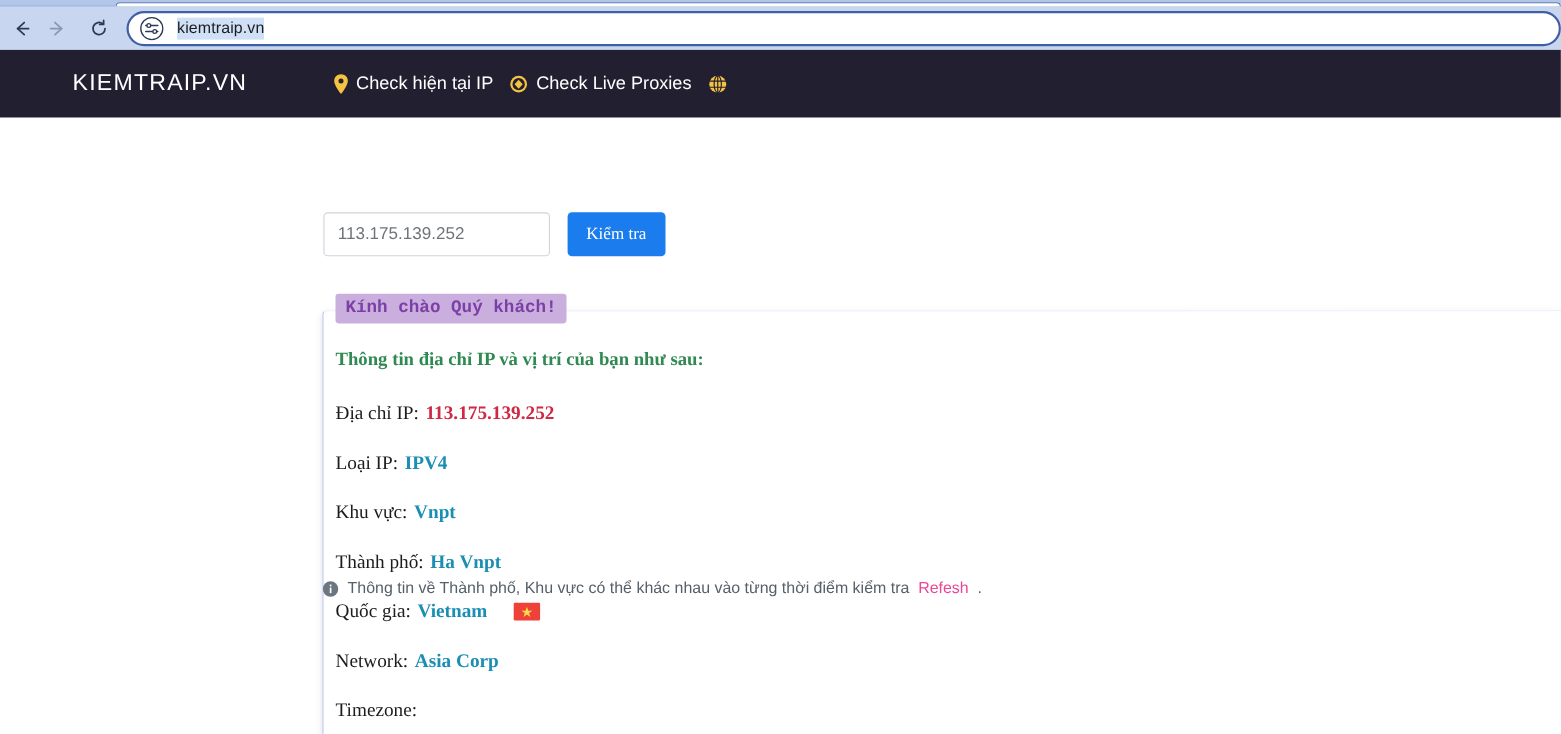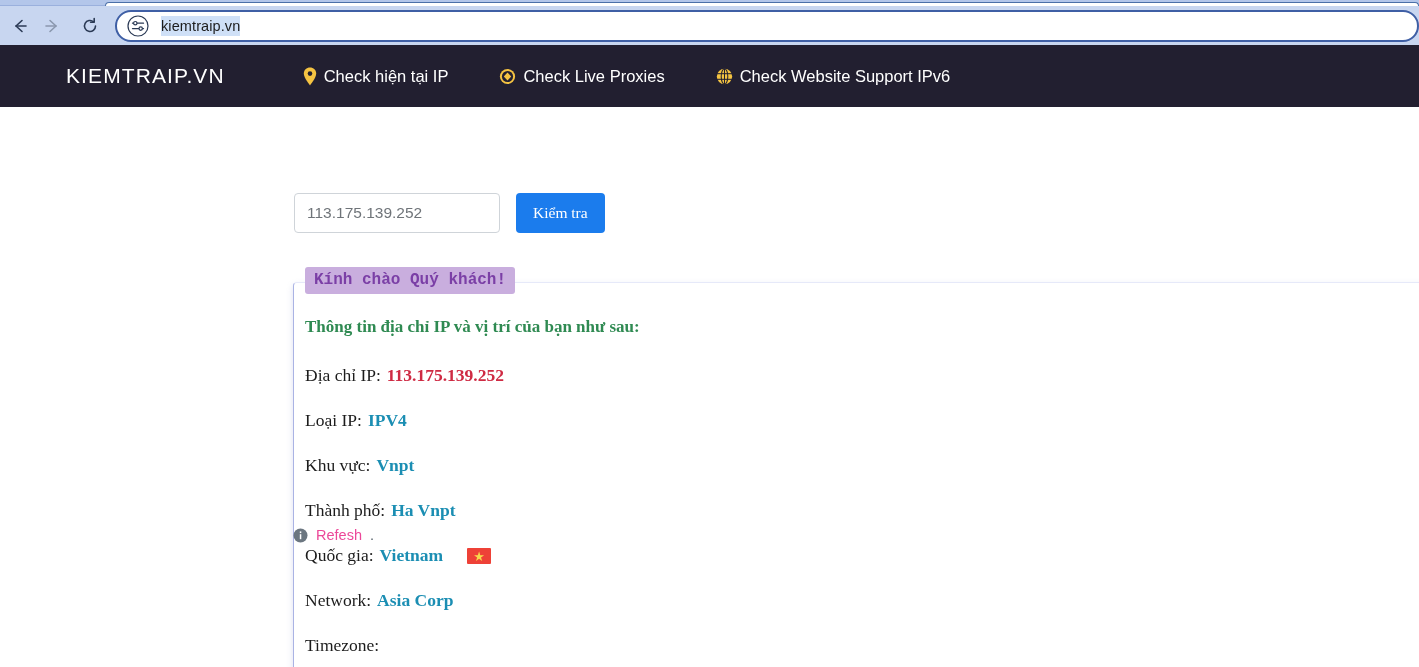--- a/index.html
+++ b/index.html
@@ -93,21 +93,21 @@
     color: #ffffff;
     font-size: 21px;
     font-weight: 300;
     letter-spacing: 1.1px;
     white-space: nowrap;
   }
   .nav-links {
     display: flex;
     align-items: center;
     margin-left: 78px;
-    gap: 51px;
+    gap: 15px;
   }
   .nav-link {
     display: flex;
     align-items: center;
     gap: 7px;
     color: #ffffff;
     font-size: 16.5px;
     white-space: nowrap;
     text-decoration: none;
   }
@@ -314,21 +314,20 @@
     <a class="nav-link" href="#">
       <span class="ico">
         <svg width="17" height="17" viewBox="0 0 17 17">
           <circle cx="8.5" cy="8.5" r="7.7" fill="#f5c342"></circle>
           <ellipse cx="8.5" cy="8.5" rx="3.3" ry="7.7" fill="none" stroke="#221f30" stroke-width="1.05"></ellipse>
           <line x1="0.9" y1="5.7" x2="16.1" y2="5.7" stroke="#221f30" stroke-width="1.05"></line>
           <line x1="0.9" y1="11.3" x2="16.1" y2="11.3" stroke="#221f30" stroke-width="1.05"></line>
           <line x1="8.5" y1="0.8" x2="8.5" y2="16.2" stroke="#221f30" stroke-width="1.05"></line>
         </svg>
       </span>
-      <span>Check Website Support IPv6</span>
     </a>
 
   </div>
 </div>
 
 <div class="page">
 
   <div class="form-row">
     <input class="ip-input" type="text" placeholder="113.175.139.252" style="">
     <button class="check-btn">Kiểm tra</button>
@@ -381,17 +380,18 @@
   </div>
 
   <div class="footnote">
     <span class="info-icon-circle">
       <svg width="15" height="15" viewBox="0 0 15 15">
         <circle cx="7.5" cy="7.5" r="7" fill="#6b7680"></circle>
         <rect x="6.8" y="6.2" width="1.5" height="5" fill="#ffffff"></rect>
         <rect x="6.8" y="3.4" width="1.5" height="1.7" fill="#ffffff"></rect>
       </svg>
     </span>
+    <span>Thông tin về Thành phố, Khu vực có thể khác nhau vào từng thời điểm kiểm tra</span>
     <a href="#">Refesh</a>
     <span>.</span>
   </div>
 
 </div>
 
 </body></html>

